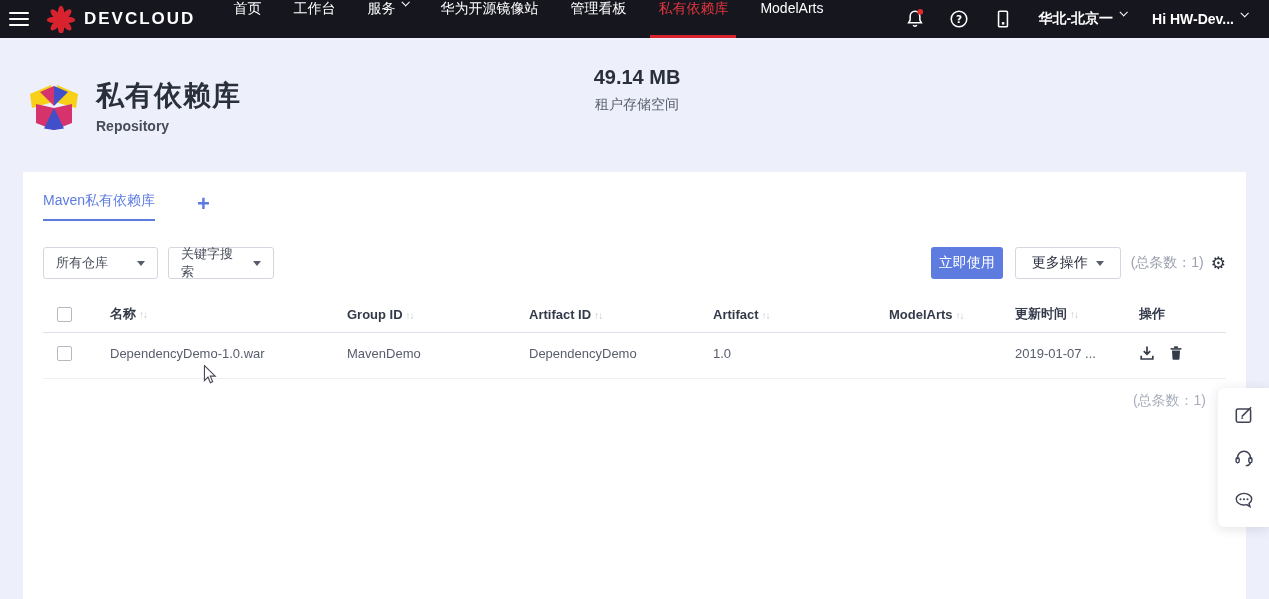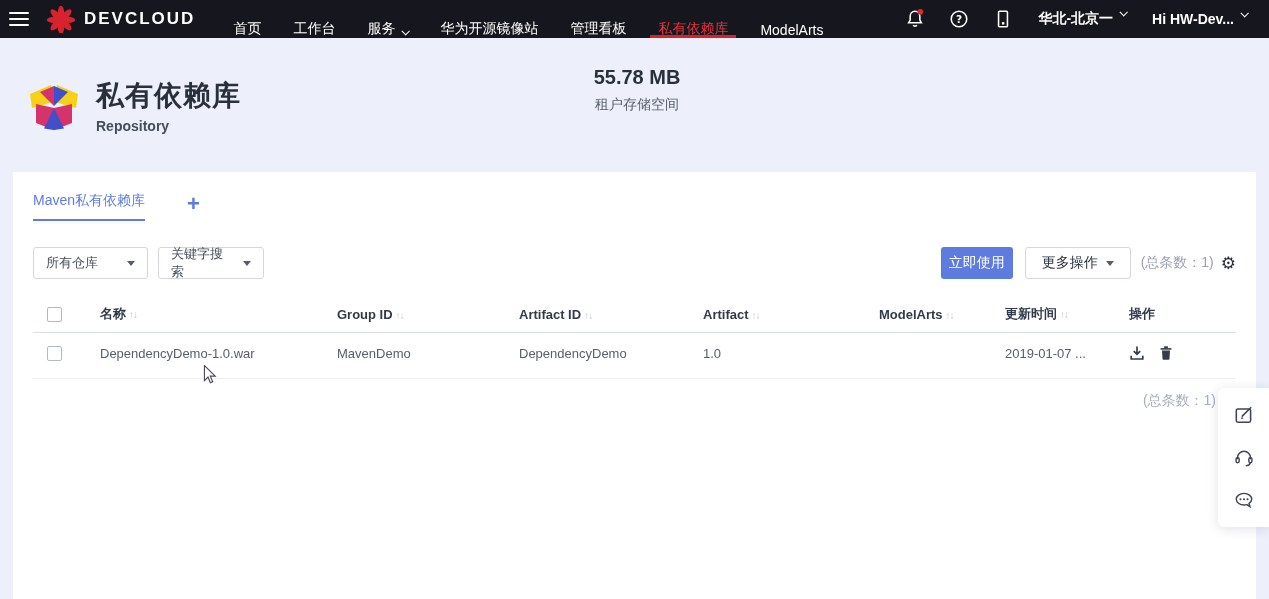--- a/index.html
+++ b/index.html
@@ -13,38 +13,38 @@
   
   .topnav {
     height:38px; background:#16161f; display:flex; align-items:center;
     color:#fff; font-size:14px; position:relative; z-index:5;
   }
   .hamburger { width:38px; height:38px; display:flex; flex-direction:column; justify-content:center; gap:4px; padding:0 9px; cursor:pointer; }
   .hamburger span { display:block; height:2px; background:#fff; border-radius:1px; }
   .brand { display:flex; align-items:center; gap:8px; margin-left:8px; cursor:pointer; }
   .brand-name { font-weight:bold; letter-spacing:2px; font-size:17px; }
   .navitems { display:flex; align-items:center; height:38px; margin-left:22px; }
-  .nav-item { height:38px; display:flex; align-items:flex-end; padding:0 16px; color:#fff; cursor:pointer; position:relative; white-space:nowrap; }
+  .nav-item { height:38px; display:flex; align-items:flex-start; padding:0 16px; color:#fff; cursor:pointer; position:relative; white-space:nowrap; }
   .nav-item.active { color:#e2353d; }
   .nav-item.active::after { content:""; position:absolute; left:8px; right:8px; bottom:0; height:3px; background:#d8232e; }
   .chev { width:6px; height:6px; border-right:1.5px solid currentColor; border-bottom:1.5px solid currentColor; transform:rotate(45deg) translateY(-1px); display:inline-block; margin-left:7px; margin-bottom:3px; }
   .nav-right { margin-left:auto; display:flex; align-items:center; gap:10px; padding-right:14px; }
   .nav-icon { width:34px; height:38px; display:flex; align-items:center; justify-content:center; cursor:pointer; position:relative; }
   .nav-text { display:flex; align-items:flex-start; padding:0 8px; cursor:pointer; white-space:nowrap;font-weight:bold; }
   
   .hero { height:134px; background:#edf0fb; position:relative; display:flex; align-items:center; }
   .hero-logo { margin-left:28px; }
   .hero-titles { margin-left:16px; }
   .hero-title { font-size:28px; font-weight:bold; color:#2a2f3c; letter-spacing:1px; }
   .hero-sub { font-size:14px; color:#464c59; margin-top:3px; font-weight:bold; }
   .storage { position:absolute; left:562px; top:28px; width:150px; text-align:center; }
   .storage-value { font-size:20px; font-weight:bold; color:#2a2f3c; }
   .storage-label { font-size:14px; color:#575d6c; margin-top:7px; }
   
-  .card { background:#fff; margin:0 13px; min-height:427px; padding:20px 20px 0 20px; position:relative; }
+  .card { background:#fff; margin:0 23px; min-height:427px; padding:20px 20px 0 20px; position:relative; }
   .tabs { display:flex; align-items:flex-end; }
   .tab { color:#5e7ce0; font-size:14px; padding-bottom:9px; border-bottom:2px solid #5e7ce0; cursor:pointer; }
   .add-tab { color:#5e7ce0; font-size:22px; font-weight:bold; margin-left:42px; line-height:18px; padding-bottom:8px; cursor:pointer; }
   
   .toolbar { display:flex; align-items:center; margin-top:26px; }
   .select { height:32px; border:1px solid #d4d7e0; border-radius:3px; display:flex; align-items:center; justify-content:space-between; padding:0 12px; font-size:13px; color:#464c59; cursor:pointer; background:#fff; }
   .select.repo { width:115px; }
   .select.keyword { width:106px; margin-left:10px; }
   .caret-solid { width:0; height:0; border-left:4px solid transparent; border-right:4px solid transparent; border-top:5px solid #575d6c; display:inline-block; margin-left:8px; }
   .searchbox { position:relative; margin-left:12px; }
@@ -163,21 +163,21 @@
     <polygon points="26,7 26,27 12,13" fill="#d6336c"></polygon>
     <polygon points="26,7 26,27 40,13" fill="#4150c9"></polygon>
     <polygon points="8,25 26,29 44,25 44,44 26,51 8,44" fill="#d6336c"></polygon>
     <polygon points="26,29 36,49.5 26,51 16,49.5" fill="#4150c9"></polygon>
   </svg>
   <div class="hero-titles">
     <h1 class="hero-title">私有依赖库</h1>
     <div class="hero-sub">Repository</div>
   </div>
   <div class="storage">
-    <div class="storage-value">55.78 MB</div>
+    <div class="storage-value">49.14 MB</div>
     <div class="storage-label">租户存储空间</div>
   </div>
 </section>
 
 <main class="card">
 
   <div class="tabs">
     <div class="tab"><span>Maven私有依赖库</span></div>
     <div class="add-tab">+</div>
   </div>

